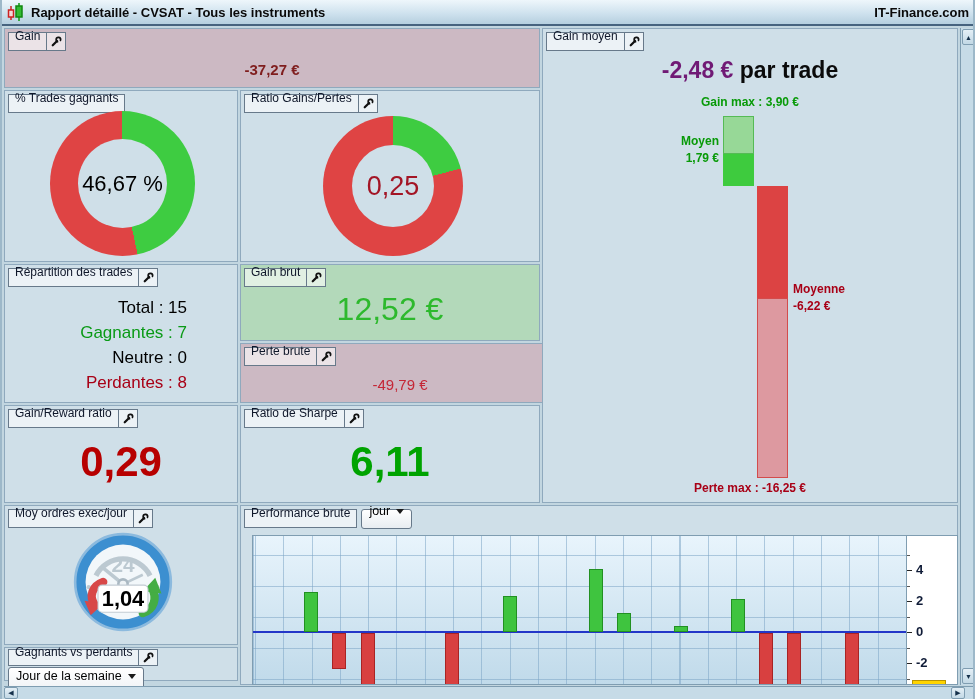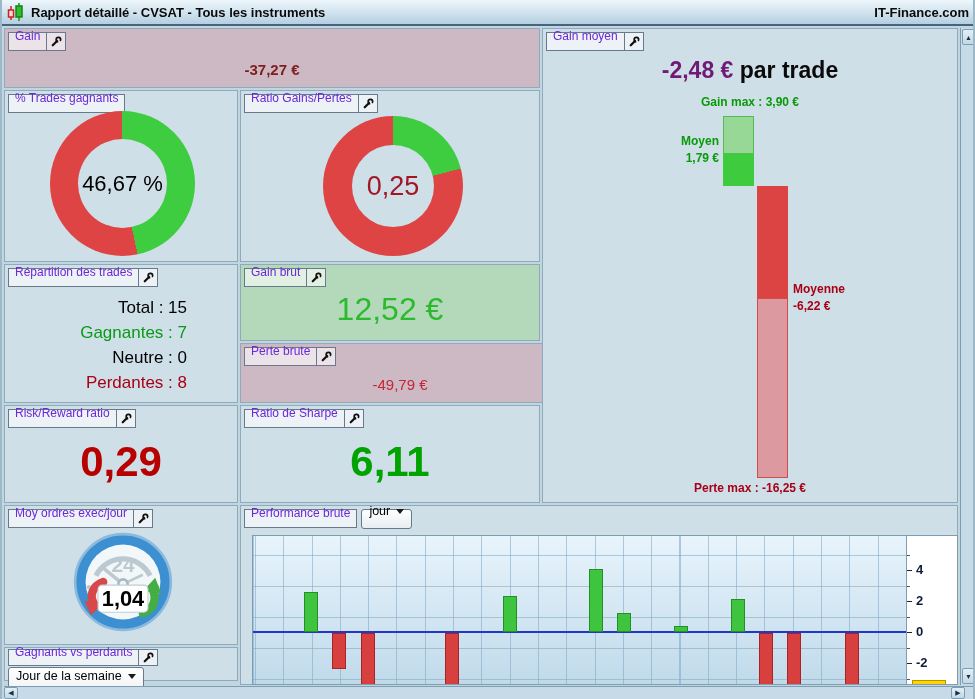--- a/index.html
+++ b/index.html
@@ -14,21 +14,21 @@
     border-bottom:2px solid #46637f; display:flex; align-items:center; padding:0 8px 0 4px; }
   .title-text { font-size:13px; font-weight:bold; color:#0a0a0a; margin-left:5px; }
   .brand { margin-left:auto; font-size:13px; font-weight:bold; color:#0a0a0a; }
 
   
   .panel { position:absolute; background:#cfdfe8; border:1px solid #8fa9bd; display:flex; flex-direction:column; }
   .panel.pink  { background:#ccb9c3; }
   .panel.green { background:#b3d9ba; }
   .chip-row { display:flex; align-items:stretch; margin:3px 0 0 3px; height:19px; }
   .chip { background:rgba(255,255,255,.6); border:1px solid #67798a; padding:1px 6px 12px 6px;
-          font-size:12px; color:#6d28d9; white-space:nowrap; display:flex; align-items:center; }
+          font-size:12px; color:#0f172a; white-space:nowrap; display:flex; align-items:center; }
   .wrench-btn { width:20px; margin-left:-1px; border:1px solid #67798a; background:rgba(255,255,255,.6);
           display:flex; align-items:center; justify-content:center; cursor:pointer; }
   .dropdown { margin-left:4px; background:linear-gradient(180deg,#ffffff,#e8edf1); border:1px solid #67798a;
           border-radius:3px; padding:1px 7px 17px 7px; font-size:12.5px; color:#000; display:flex; align-items:center;
           gap:6px; cursor:pointer; white-space:nowrap; }
   .dd-caret { width:0; height:0; border-left:4px solid transparent; border-right:4px solid transparent;
           border-top:5px solid #1a1a1a; margin-top:1px; }
   .center-fill { flex:1; display:flex; align-items:center; justify-content:center; }
 
   
@@ -201,21 +201,21 @@
           </svg>
       </span>
     </div>
     <div class="center-fill">
         <span class="v-perte">-49,79 €</span>
       </div>
   </div>
 
   <div class="panel" style="left:2px;top:405px;width:234px;height:98px;">
     <div class="chip-row">
-      <span class="chip">Risk/Reward ratio</span>
+      <span class="chip">Gain/Reward ratio</span>
       <span class="wrench-btn">
         <svg viewBox="0 0 14 14" width="12" height="12">
             <line x1="3.2" y1="10.8" x2="8.2" y2="5.8" stroke="#111" stroke-width="2.6" stroke-linecap="round"></line>
             <circle cx="9.8" cy="4.2" r="2.6" fill="none" stroke="#111" stroke-width="2" stroke-dasharray="12.4 4" transform="rotate(95 9.8 4.2)"></circle>
           </svg>
       </span>
     </div>
     <div class="center-fill" style="margin-top:-6px;">
         <span class="v-risk">0,29</span>
       </div>

